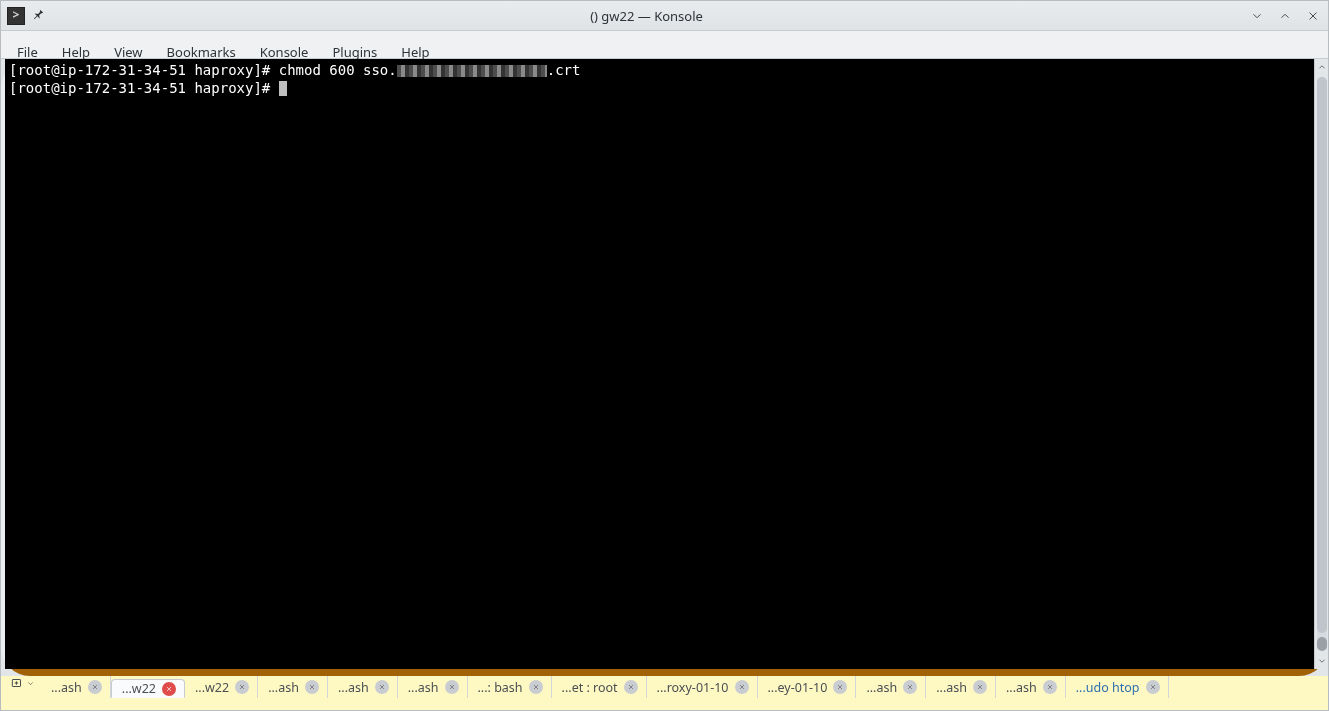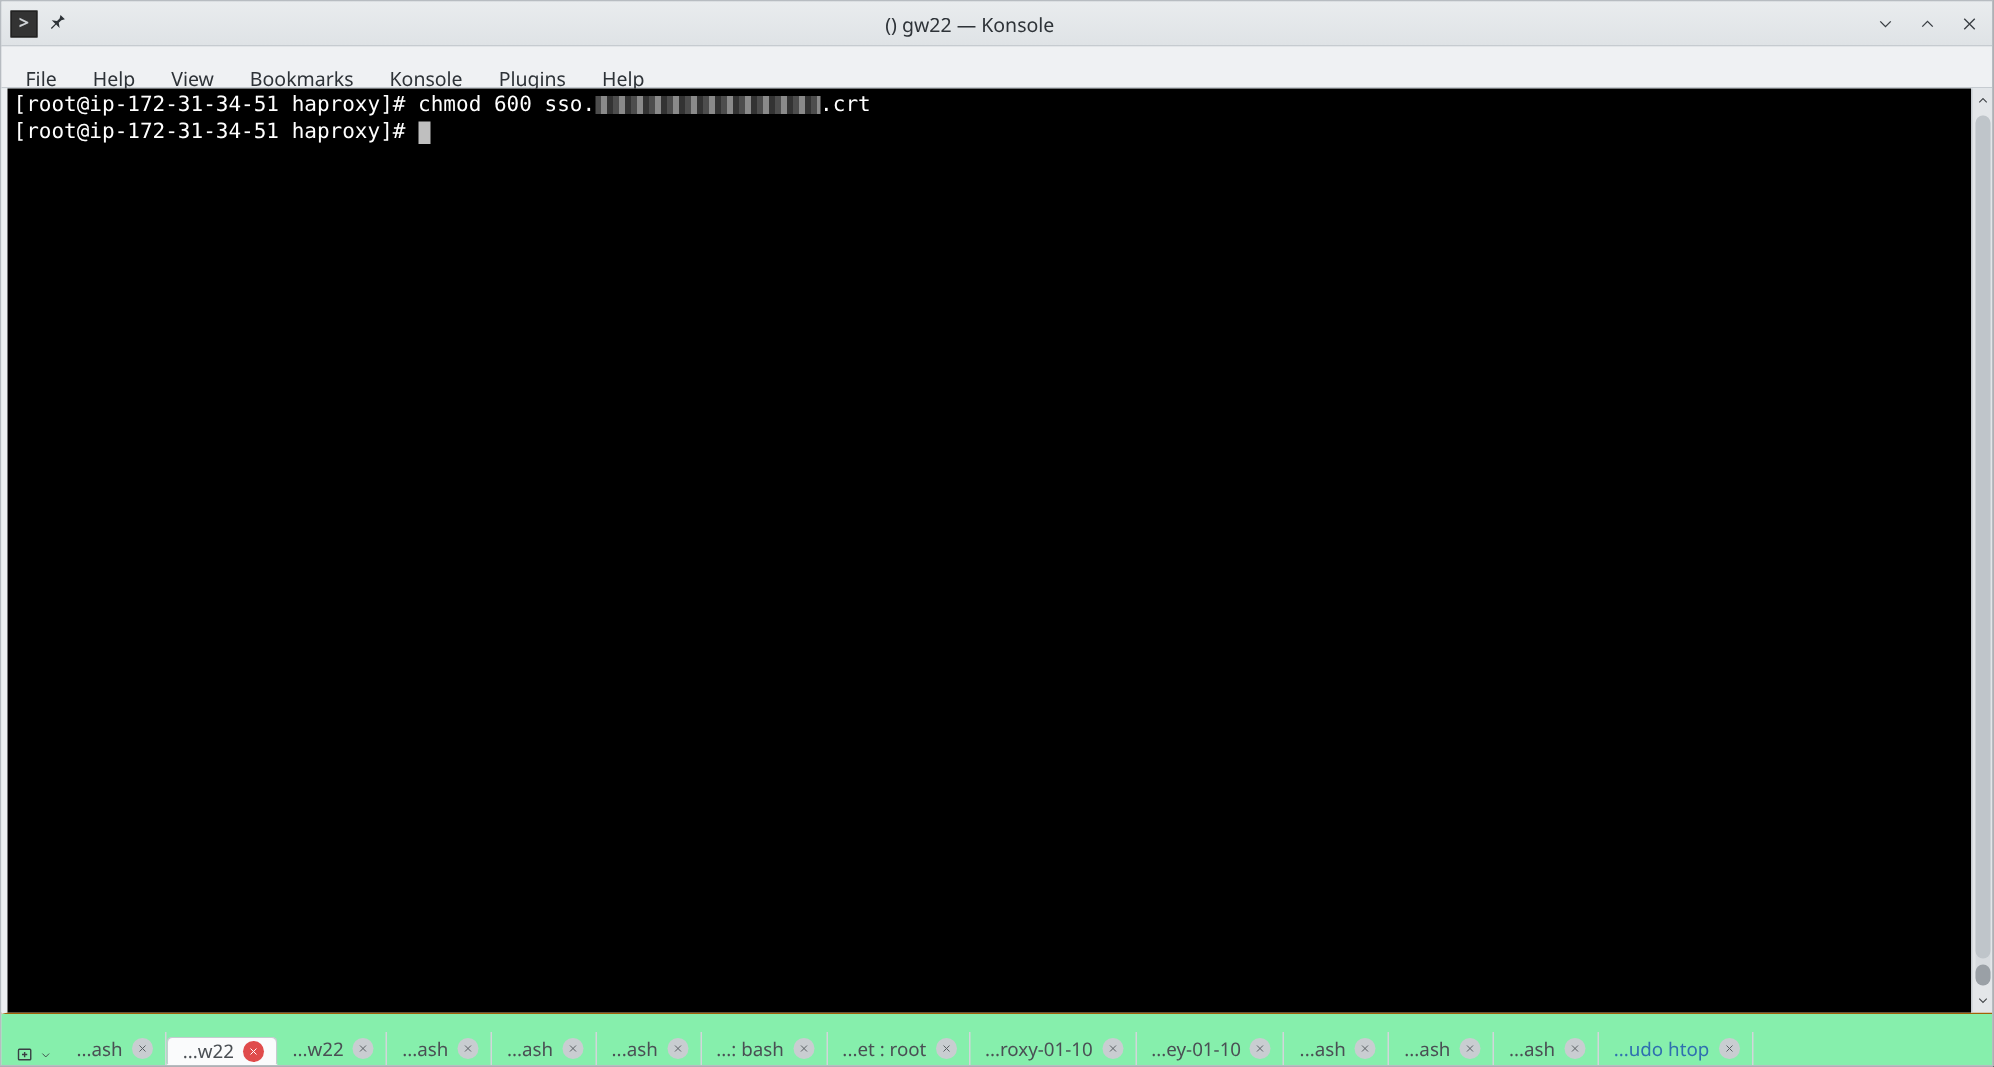--- a/index.html
+++ b/index.html
@@ -12,33 +12,33 @@
   .app-icon span { color: #cfd3d6; font-weight: bold; font-size: 12px; line-height: 1; transform: translateY(-1px); }
   .pin-icon svg { width: 14px; height: 14px; }
   .titlebar .title { flex: 1; text-align: center; color: #2e3338; font-size: 13px; }
   .titlebar .win-controls { display: flex; align-items: center; gap: 10px; }
   .win-btn { width: 18px; height: 18px; display: inline-flex; align-items: center; justify-content: center; color: #3a3f44; }
   .win-btn svg { width: 14px; height: 14px; stroke: #3a3f44; stroke-width: 1.6; fill: none; }
   
   .menubar { height: 28px; background: #eff1f3; display: flex; align-items: center; padding: 0 4px; gap: 0; border-bottom: 1px solid #c6cbd0; }
   .menubar .menu-item { padding: 4px 12px; color: #2e3338; font-size: 13px; margin-top: 14px; }
   
-  .term-wrap { flex: 1; display: flex; background: #eceff1; border-left: 4px solid #eceff1; border-bottom: 1px solid #a16207; }
+  .term-wrap { flex: 1; display: flex; background: #eceff1; border-left: 4px solid #eceff1; border-bottom: 7px solid #a16207; border-radius: 29px; }
   .terminal { flex: 1; background: #000; color: #fff; font-family: "DejaVu Sans Mono","Liberation Mono",monospace; font-size: 14px; line-height: 18px; padding: 2px 4px; white-space: pre; overflow: hidden; }
   .prompt-part { color: #fff; }
   .cursor { display: inline-block; width: 8px; height: 15px; background: #bfbfbf; vertical-align: text-bottom; }
   .redact { display:inline-block; vertical-align: middle; height: 12px; background: repeating-linear-gradient(90deg,#4d4d4d 0 4px,#8a8a8a 4px 8px,#333 8px 12px); filter: blur(0.5px); }
   .scrollbar { width: 14px; background: #e3e6e9; display: flex; flex-direction: column; align-items: center; border-left: 1px solid #c6cbd0; }
   .sb-btn { width: 14px; height: 16px; display: flex; align-items: center; justify-content: center; }
   .sb-btn svg { width: 10px; height: 10px; stroke:#414549; stroke-width:1.8; fill:none; }
   .sb-track { flex: 1; width: 10px; background: #d7dbdf; border-radius: 5px; margin: 2px 0; position: relative; }
   .sb-thumb { position: absolute; left: 0; width: 10px; top: 0; bottom: 18px; background: #bfc5ca; border-radius: 5px; }
   .sb-thumb-small { position:absolute; left:0; width:10px; bottom:0; height:14px; background:#9aa0a6; border-radius:5px; }
   
-  .tabbar { height: 34px; background: #86efac; display: flex; align-items: flex-end; padding-left: 2px; }
+  .tabbar { height: 34px; background: #fef9c3; display: flex; align-items: flex-start; padding-left: 2px; }
   .newtab { width: 38px; display: flex; align-items: center; justify-content: center; gap: 2px; color:#3a3f44; }
   .newtab svg { width: 14px; height: 14px; stroke:#3a3f44; stroke-width:1.6; fill:none; }
   .tab { min-width: 0; display: flex; align-items: center; padding: 0 8px 0 10px; gap: 6px; border-right: 1px solid #d2d6da; color:#4a4f54; font-size: 12.5px; position:relative; }
   .tab .close { width:14px; height:14px; border-radius:50%; background:#c9cdd1; display:inline-flex; align-items:center; justify-content:center; }
   .tab .close svg { width:8px; height:8px; stroke:#5a5f64; stroke-width:2; fill:none; }
   .tab.active { background: #fafbfc; border:1px solid #c6cbd0; border-bottom-color:#fafbfc; border-radius:4px 4px 0 0; margin-top:3px; }
   .tab.active .close { background:#e04b4b; }
   .tab.active .close svg { stroke:#fff; }
   .tab.link { color:#2f6fb0; }
   .tab .label { white-space: nowrap; }

